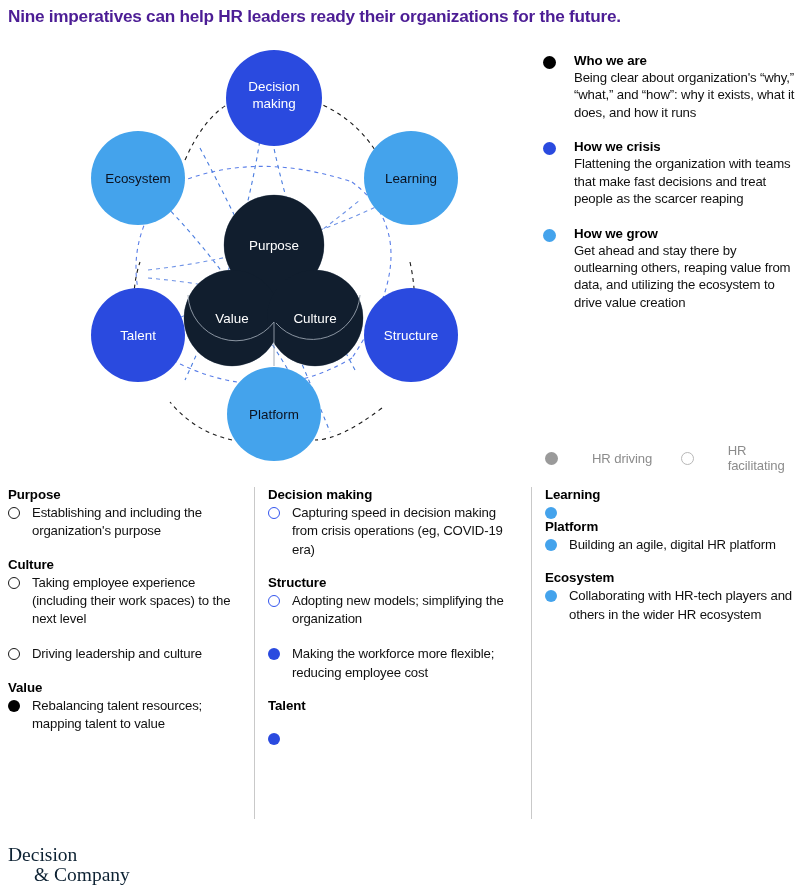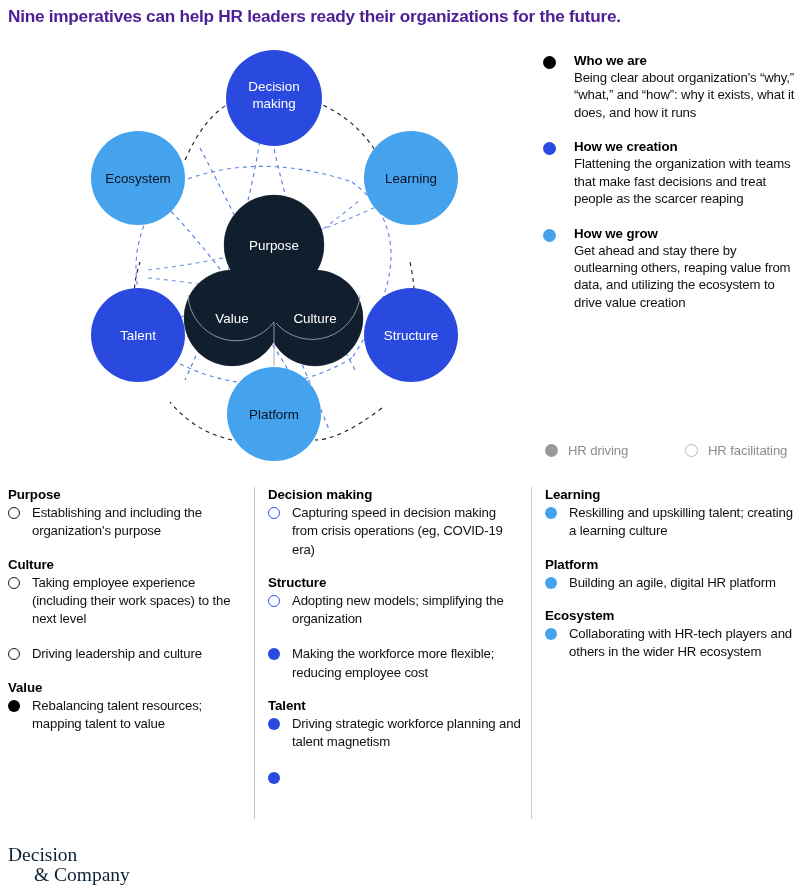--- a/index.html
+++ b/index.html
@@ -69,21 +69,21 @@
     font-size: 13.2px; color: #111; line-height: 1.32;
     letter-spacing: -0.15px;
   }
 
   
   .hrkey {
     position: absolute; left: 545px; top: 443px;
     width: 258px;
     display: flex; align-items: center;
   }
-  .hrkey-item { display: flex; align-items: center; }
+  .hrkey-item { display: flex; align-items: center; gap: 24px; }
   .hrkey-item.first { width: 140px; }
   .hrkey-dot-filled {
     width: 13px; height: 13px; border-radius: 50%;
     background: #9a9a9a; margin-right: 10px; flex: none;
   }
   .hrkey-dot-open {
     width: 13px; height: 13px; border-radius: 50%;
     background: #fff; border: 1.2px solid #b8b8b8;
     margin-right: 10px; flex: none;
   }
@@ -222,21 +222,21 @@
   <div class="legend">
 
     <div class="legend-item">
       <span class="legend-dot" style="background:#000000"></span>
       <div class="legend-title">Who we are</div>
       <div class="legend-body">Being clear about organization's “why,” “what,” and “how”: why it exists, what it does, and how it runs</div>
     </div>
 
     <div class="legend-item">
       <span class="legend-dot" style="background:#2a4adf"></span>
-      <div class="legend-title">How we creation</div>
+      <div class="legend-title">How we crisis</div>
       <div class="legend-body">Flattening the organization with teams that make fast decisions and treat people as the scarcer reaping</div>
     </div>
 
     <div class="legend-item">
       <span class="legend-dot" style="background:#44a3ec"></span>
       <div class="legend-title">How we grow</div>
       <div class="legend-body">Get ahead and stay there by outlearning others, reaping value from data, and utilizing the ecosystem to drive value creation</div>
     </div>
   </div>
 
@@ -270,27 +270,26 @@
     <div class="col col2">
         <div class="grp-head">Decision making</div>
         <div class="bullet-row"><span class="bullet b-open-blue"></span><span class="bullet-text">Capturing speed in decision making from crisis operations (eg, COVID-19 era)</span></div>
         <div class="grp-gap"></div>
         <div class="grp-head">Structure</div>
         <div class="bullet-row"><span class="bullet b-open-blue"></span><span class="bullet-text">Adopting new models; simplifying the organization</span></div>
         <div class="grp-gap"></div>
         <div class="bullet-row"><span class="bullet b-fill-blue"></span><span class="bullet-text">Making the workforce more flexible; reducing employee cost</span></div>
         <div class="grp-gap"></div>
         <div class="grp-head">Talent</div>
-        <div class="bullet-row"><span class="bullet b-fill-blue"></span><span class="bullet-text">Driving strategic workforce planning and talent magnetism</span></div>
         <div class="grp-gap"></div>
         <div class="bullet-row"><span class="bullet b-fill-blue"></span></div>
       </div>
     <div class="col col3">
         <div class="grp-head">Learning</div>
-        <div class="bullet-row"><span class="bullet b-fill-lblue"></span><span class="bullet-text">Reskilling and upskilling talent; creating a learning culture</span></div>
+        <div class="bullet-row"><span class="bullet b-fill-lblue"></span></div>
         <div class="grp-gap"></div>
         <div class="grp-head">Platform</div>
         <div class="bullet-row"><span class="bullet b-fill-lblue"></span><span class="bullet-text">Building an agile, digital HR platform</span></div>
         <div class="grp-gap"></div>
         <div class="grp-head">Ecosystem</div>
         <div class="bullet-row"><span class="bullet b-fill-lblue"></span><span class="bullet-text">Collaborating with HR-tech players and others in the wider HR ecosystem</span></div>
       </div>
   </div>
 
   <div class="logo">

